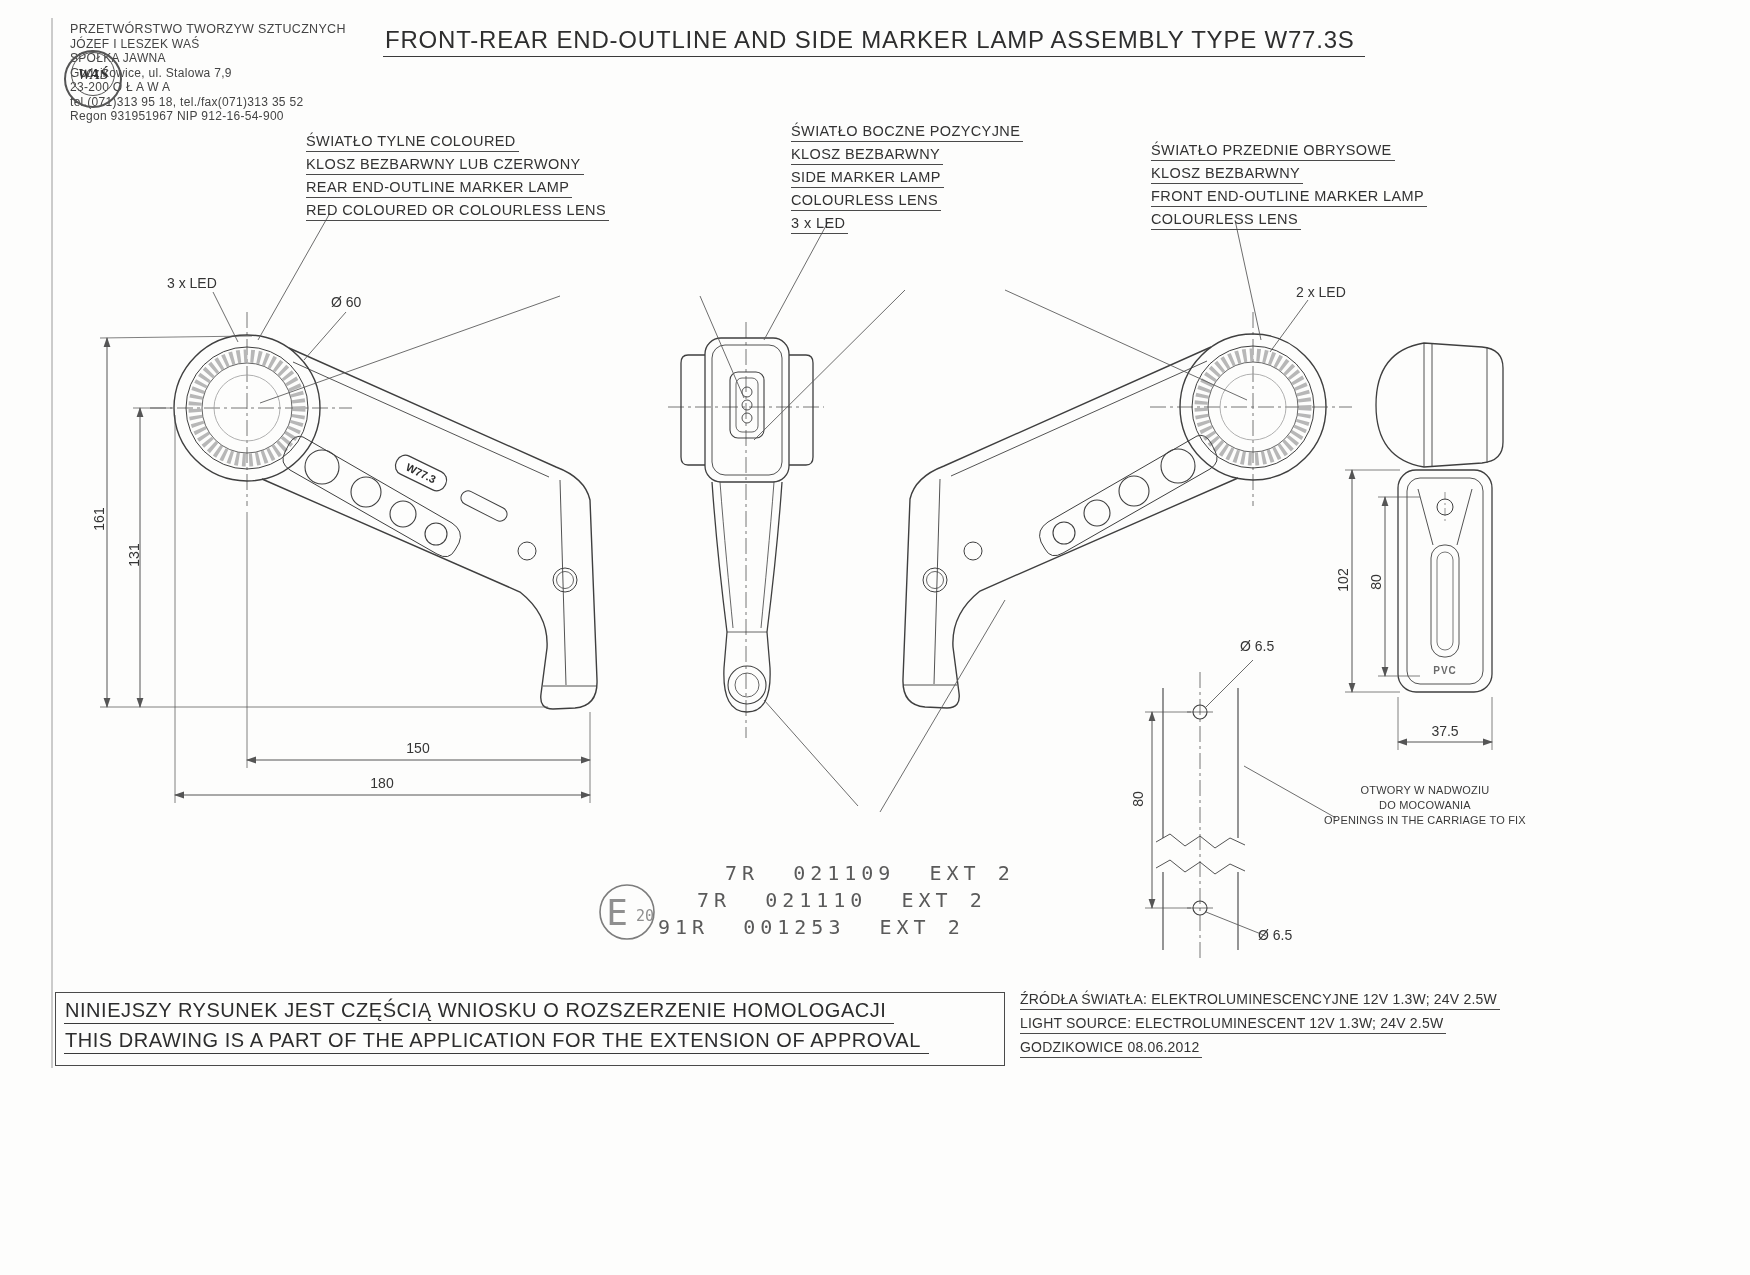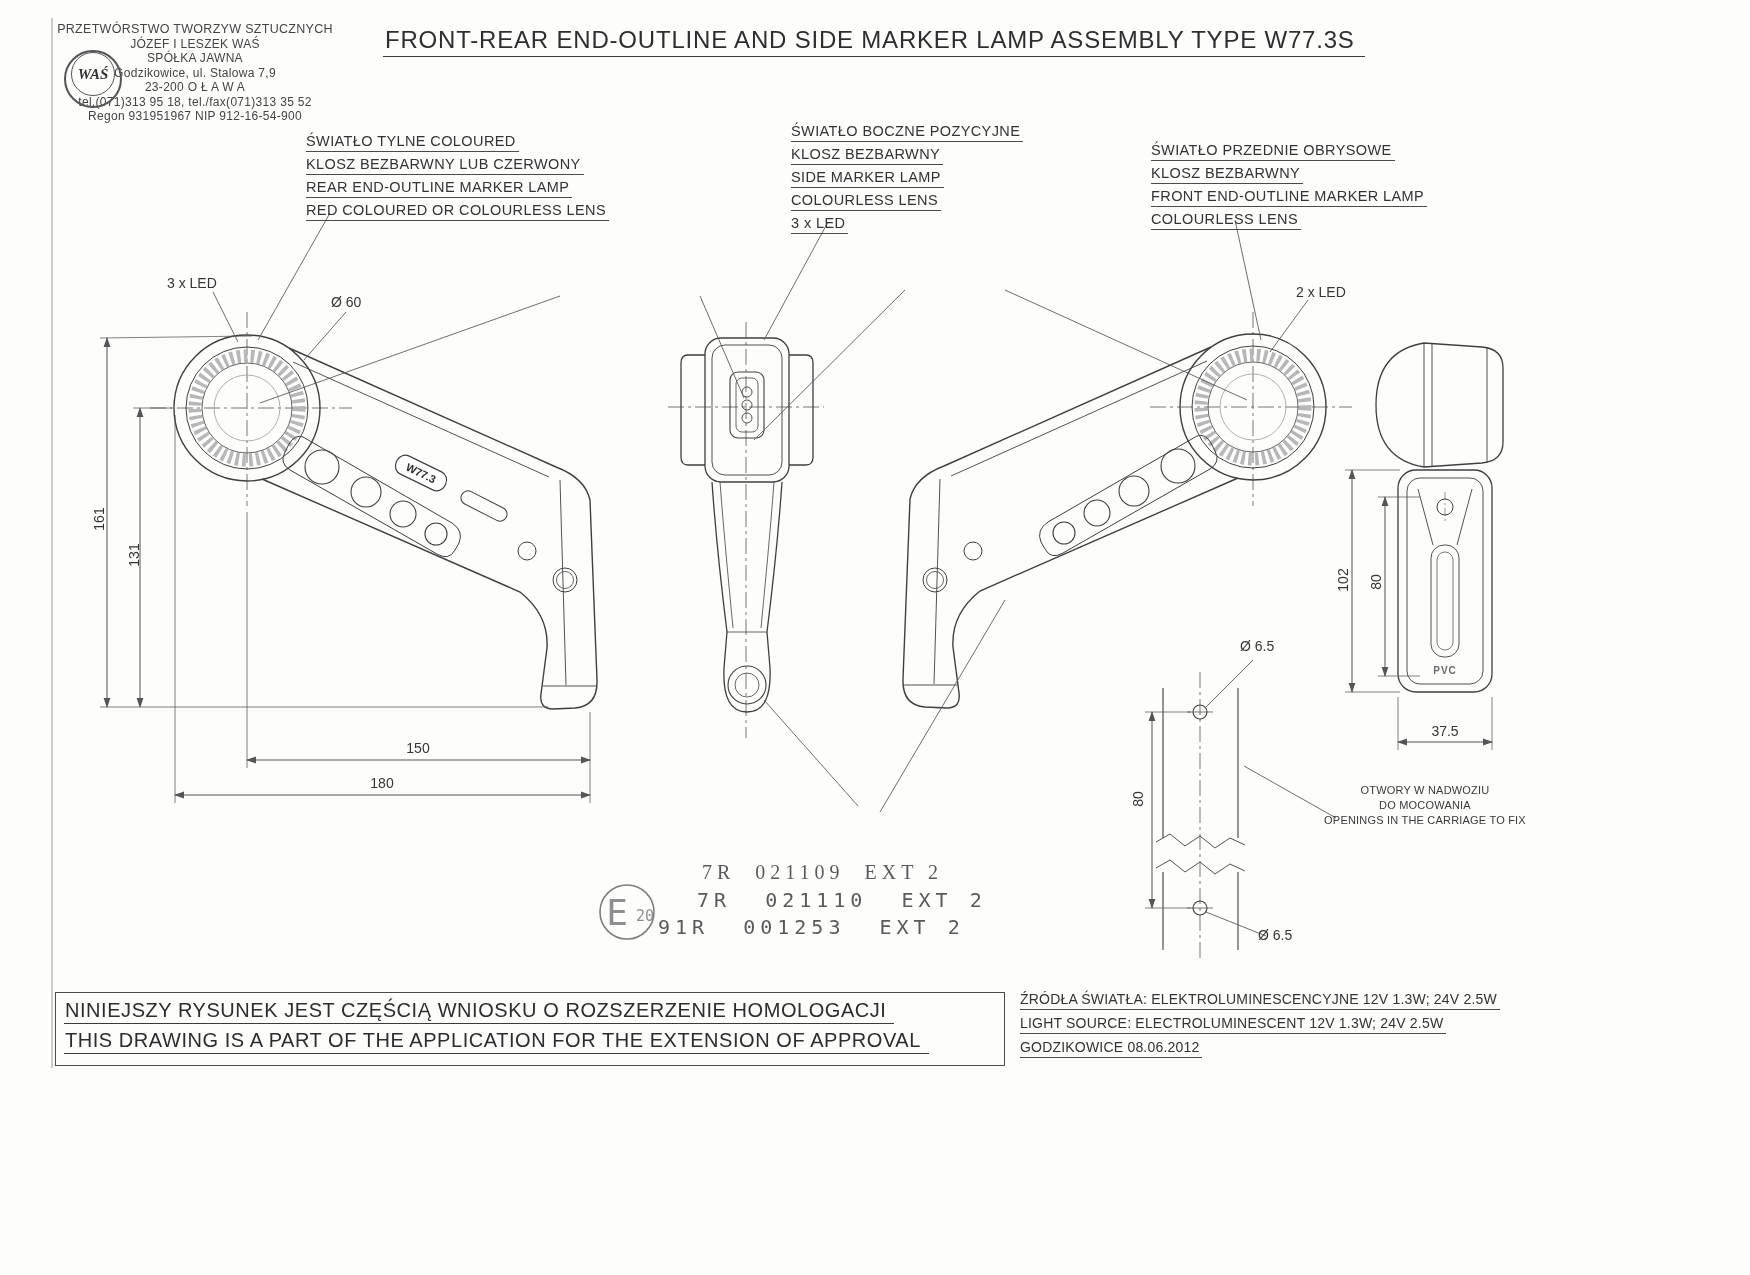--- a/index.html
+++ b/index.html
@@ -4,21 +4,21 @@
 <style>
   html,body{margin:0;padding:0;background:#e8e8e8;}
   #sheet{
     position:relative; width:1750px; height:1275px; background:#fdfdfc;
     font-family:"Liberation Sans", sans-serif; color:#3a3a3a; overflow:hidden;
   }
   .abs{position:absolute;}
   svg{position:absolute; left:0; top:0;}
 
   
-  .company{left:49px; top:22px; width:292px; text-align:center; font-size:12px; line-height:14.5px; color:#444; letter-spacing:.3px;}
+  .company{left:70px; top:22px; width:292px; text-align:left; font-size:12px; line-height:14.5px; color:#444; letter-spacing:.3px;}
   .company .c0{font-size:12.5px;}
   .logo{left:64px; top:50px; width:54px; height:54px; border:2.5px solid #555; border-radius:50%;
         display:flex; align-items:flex-start; justify-content:center;}
   .logo .inner{width:42px; height:42px; border:1.5px solid #555; border-radius:50%;
         display:flex; align-items:center; justify-content:center;
         font-family:"Liberation Serif", serif; font-style:italic; font-weight:bold; font-size:15px; color:#333;}
 
   
   .titleblock{left:383px; top:26px;}
   .title-ln{display:table; white-space:nowrap; font-size:24px; letter-spacing:.8px; color:#2e2e2e;
@@ -291,21 +291,21 @@
   <div class="abs dim ctr" style="left:362px; top:775px; width:40px;">180</div>
 
   <div class="abs dim vdim" style="left:1321px; top:572px;">102</div>
   <div class="abs dim vdim" style="left:1354px; top:574px;">80</div>
   <div class="abs dim ctr" style="left:1420px; top:723px; width:50px;">37.5</div>
 
   <div class="abs dim" style="left:1240px; top:638px;">Ø 6.5</div>
   <div class="abs dim vdim" style="left:1116px; top:791px;">80</div>
   <div class="abs dim" style="left:1258px; top:927px;">Ø 6.5</div>
 
-  <div class="abs mono-row" style="left:702px; top:861px;font-family:Liberation Serif, serif;">7R  021109  EXT 2</div>
+  <div class="abs mono-row" style="left:725px; top:861px;">7R  021109  EXT 2</div>
   <div class="abs mono-row" style="left:697px; top:888px;">7R  021110  EXT 2</div>
   <div class="abs mono-row" style="left:658px; top:915px;">91R  001253  EXT 2</div>
 
   <div class="abs statement">
     <div class="big-ln">NINIEJSZY RYSUNEK JEST CZĘŚCIĄ WNIOSKU O  ROZSZERZENIE  HOMOLOGACJI</div>
     <div class="big-ln">THIS DRAWING IS A PART OF THE APPLICATION FOR THE EXTENSION OF APPROVAL</div>
   </div>
 
   <div class="abs ftr">
     <div class="ft-ln">ŹRÓDŁA ŚWIATŁA: ELEKTROLUMINESCENCYJNE  12V  1.3W; 24V  2.5W</div>

